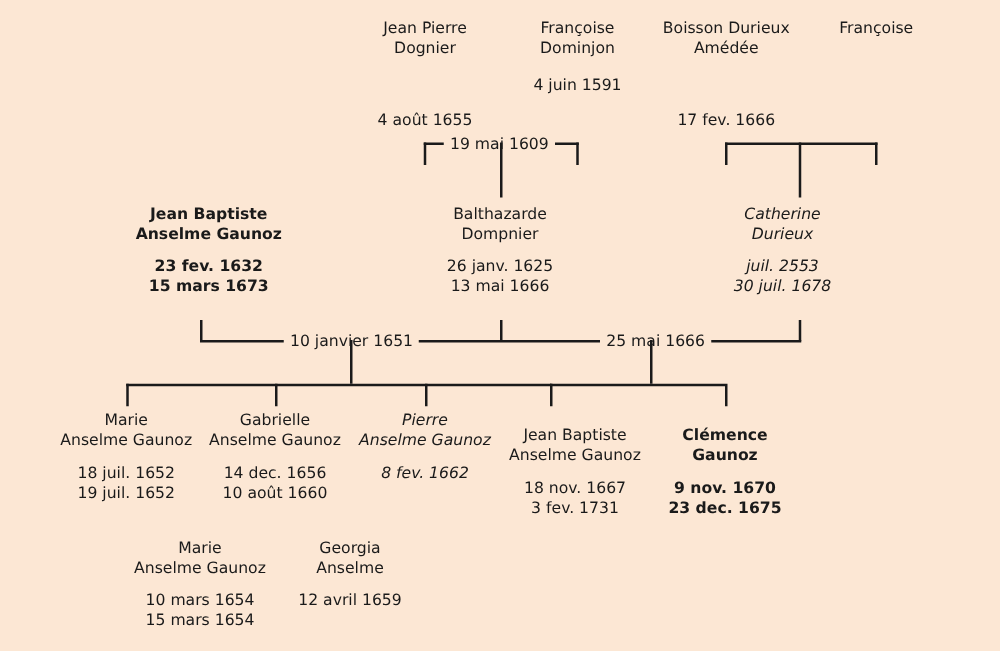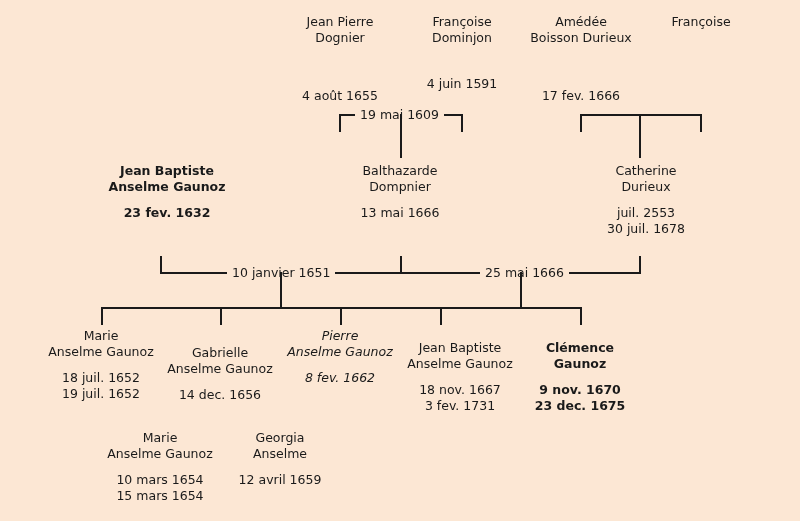--- a/index.html
+++ b/index.html
@@ -73,60 +73,62 @@
     <div class="name">Jean Pierre</div>
     <div class="name">Dognier</div>
   </div>
 
   <div class="node" style="left:400px; top:14px; width:124px;">
     <div class="name">Françoise</div>
     <div class="name">Dominjon</div>
   </div>
 
   <div class="node" style="left:512px; top:14px; width:138px;">
+    <div class="name">Boisson Durieux</div>
     <div class="name">Amédée</div>
-    <div class="name">Boisson Durieux</div>
   </div>
 
   <div class="node" style="left:645px; top:14px; width:112px;">
     <div class="name">Françoise</div>
   </div>
 
-  <div class="single-date" style="left:400px; top:76px; width:124px;">4 juin 1591</div>
+  <div class="single-date" style="left:400px; top:60px; width:124px;">4 juin 1591</div>
   <div class="single-date" style="left:278px; top:88px; width:124px;">4 août 1655</div>
   <div class="single-date" style="left:512px; top:88px; width:138px;">17 fev. 1666</div>
 
   <div class="vline" style="left:339px; top:114px; height:18px;"></div>
   <div class="vline" style="left:461px; top:114px; height:18px;"></div>
   <div class="hline" style="left:339px; top:114px; width:124px;"></div>
   <div class="marriage" style="left:355px; top:107px;">19 mai 1609</div>
   <div class="vline" style="left:400px; top:114px; height:44px;"></div>
 
   <div class="vline" style="left:580px; top:114px; height:18px;"></div>
   <div class="vline" style="left:700px; top:114px; height:18px;"></div>
   <div class="hline" style="left:580px; top:114px; width:122px;"></div>
   <div class="vline" style="left:639px; top:114px; height:44px;"></div>
 
   <div class="node focus" style="left:105px; top:163px; width:124px;">
     <div class="name">Jean Baptiste</div>
     <div class="name">Anselme Gaunoz</div>
     <div class="dates">
       <div>23 fev. 1632</div>
+      <div>15 mars 1673</div>
     </div>
   </div>
 
   <div class="node" style="left:338px; top:163px; width:124px;">
     <div class="name">Balthazarde</div>
     <div class="name">Dompnier</div>
     <div class="dates">
+      <div>26 janv. 1625</div>
       <div>13 mai 1666</div>
     </div>
   </div>
 
-  <div class="node" style="left:584px; top:163px; width:124px;">
+  <div class="node" style="left:564px; top:163px; width:124px;font-style:italic;">
     <div class="name">Catherine</div>
     <div class="name">Durieux</div>
     <div class="dates">
       <div>juil. 2553</div>
       <div>30 juil. 1678</div>
     </div>
   </div>
 
   <div class="vline" style="left:160px; top:256px; height:17px;"></div>
   <div class="vline" style="left:400px; top:256px; height:17px;"></div>
@@ -152,25 +154,26 @@
 
   <div class="node" style="left:39px; top:328px; width:124px;">
     <div class="name">Marie</div>
     <div class="name">Anselme Gaunoz</div>
     <div class="dates">
       <div>18 juil. 1652</div>
       <div>19 juil. 1652</div>
     </div>
   </div>
 
-  <div class="node" style="left:158px; top:328px; width:124px;margin-top:17px;">
+  <div class="node" style="left:158px; top:328px; width:124px;">
     <div class="name">Gabrielle</div>
     <div class="name">Anselme Gaunoz</div>
     <div class="dates">
       <div>14 dec. 1656</div>
+      <div>10 août 1660</div>
     </div>
   </div>
 
   <div class="node" style="left:278px; top:328px; width:124px;font-style:italic;">
     <div class="name">Pierre</div>
     <div class="name">Anselme Gaunoz</div>
     <div class="dates">
       <div>8 fev. 1662</div>
     </div>
   </div>

